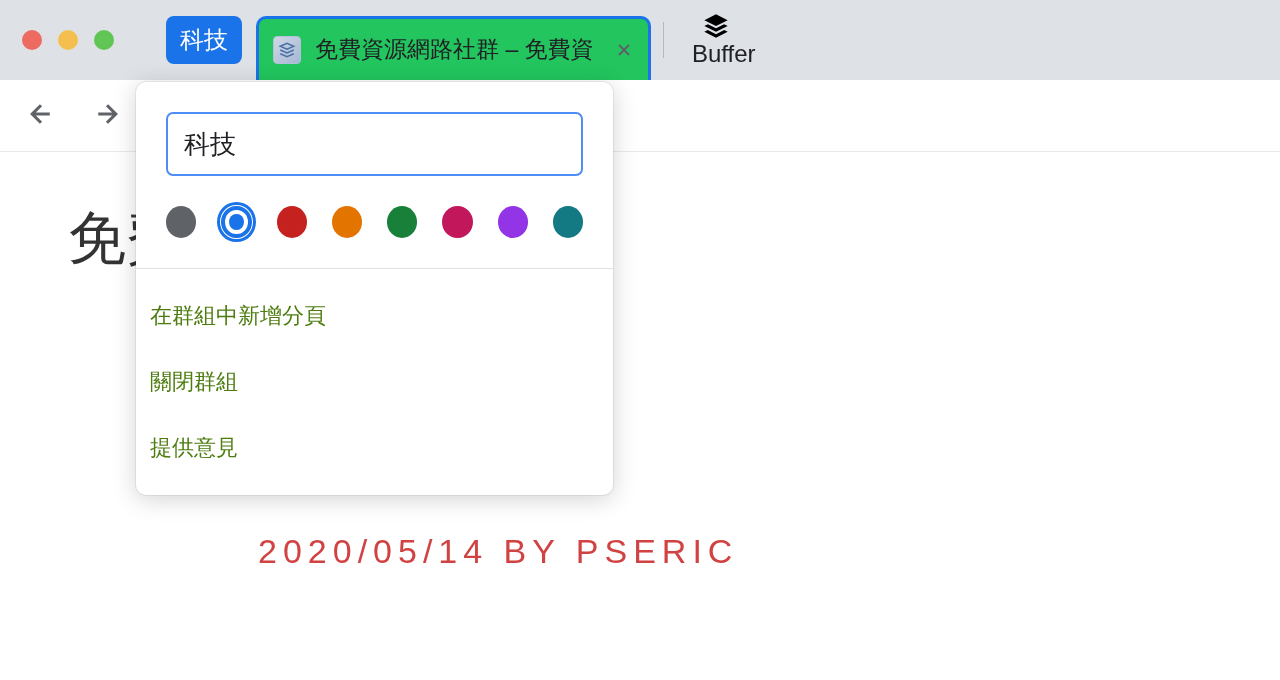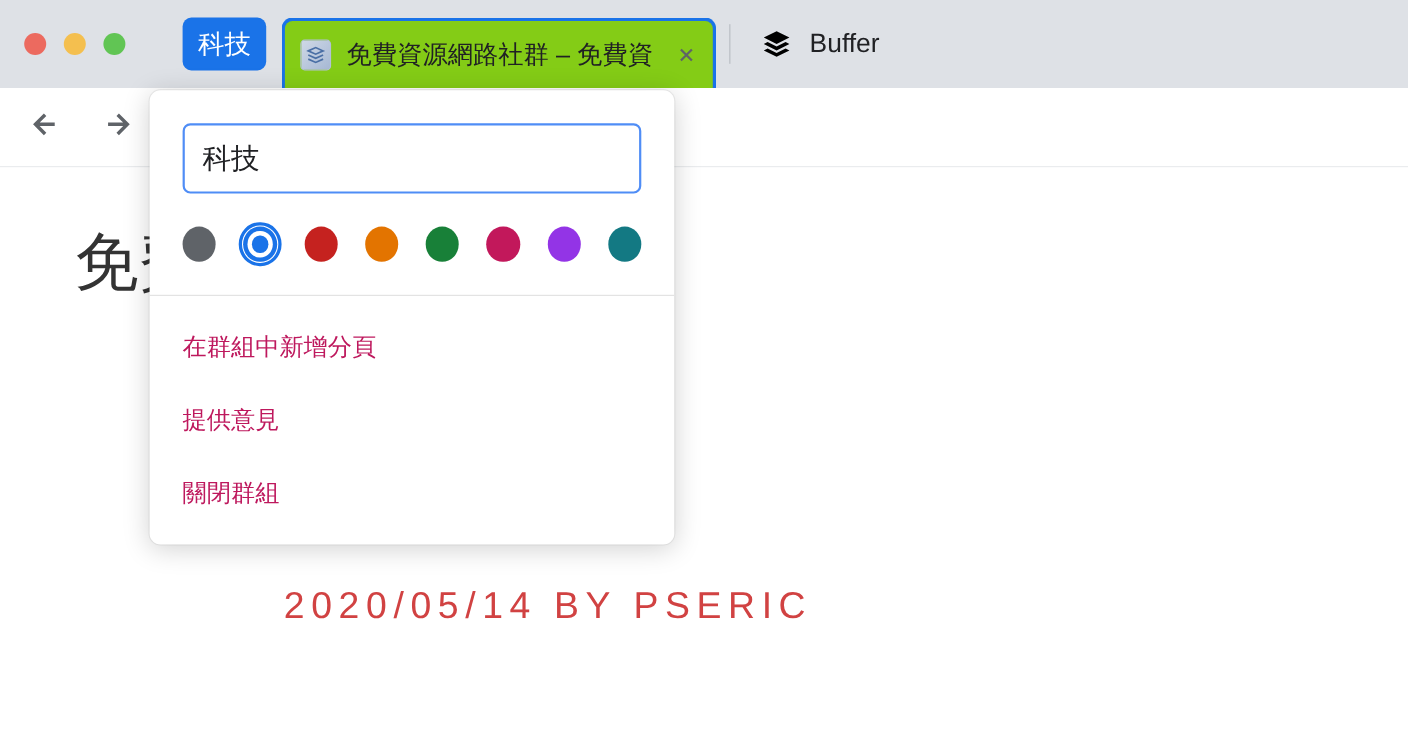--- a/index.html
+++ b/index.html
@@ -44,21 +44,21 @@
     }
 
     .tab {
       height: 56px;
       display: flex;
       align-items: center;
       padding: 0 14px;
       position: relative;
     }
     .tab.active {
-      background: #84cc16;
+      background: #22c55e;
       border-radius: 10px 10px 0 0;
       border: 3px solid #1a73e8;
       border-bottom: none;
       margin-left: 14px;
       height: 64px;
       align-self: flex-end;
       padding: 0 14px 0 14px;
       min-width: 395px;
     }
     .tab.inactive {
@@ -105,20 +105,21 @@
       height: 36px;
       background: #b7bbc1;
       margin: 0 4px 0 12px;
       align-self: center;
     }
 
     .buffer-ext {
       display: flex;
       align-items: center;
       margin-left: 24px;
+      flex-direction: column;
     }
     .buffer-icon {
       width: 28px;
       height: 28px;
       margin-right: 16px;
     }
     .buffer-text {
       font-size: 24px;
       color: #202124;
     }
@@ -213,23 +214,23 @@
     }
 
     .popover-divider {
       height: 1px;
       background: #e0e0e0;
     }
     .menu-list {
       padding: 14px 0;
     }
     .menu-item {
-      padding: 18px 30px;
+      padding: 18px 14px;
       font-size: 22px;
-      color: #be185d;
+      color: #4d7c0f;
       cursor: pointer;
     }
   </style>
 </head>
 <body>
 
 <div class="title-bar">
   <div class="traffic-lights">
     <div class="traffic-light tl-red"></div>
     <div class="traffic-light tl-yellow"></div>
@@ -293,16 +294,16 @@
     <div class="color-dot" style="background:#c5221f;color:#c5221f;"></div>
     <div class="color-dot" style="background:#e37400;color:#e37400;"></div>
     <div class="color-dot" style="background:#188038;color:#188038;"></div>
     <div class="color-dot" style="background:#c2185b;color:#c2185b;"></div>
     <div class="color-dot" style="background:#9334e6;color:#9334e6;"></div>
     <div class="color-dot" style="background:#137983;color:#137983;"></div>
   </div>
   <div class="popover-divider"></div>
   <div class="menu-list">
     <div class="menu-item">在群組中新增分頁</div>
+    <div class="menu-item">關閉群組</div>
     <div class="menu-item">提供意見</div>
-    <div class="menu-item">關閉群組</div>
   </div>
 </div>
 
 </body></html>

